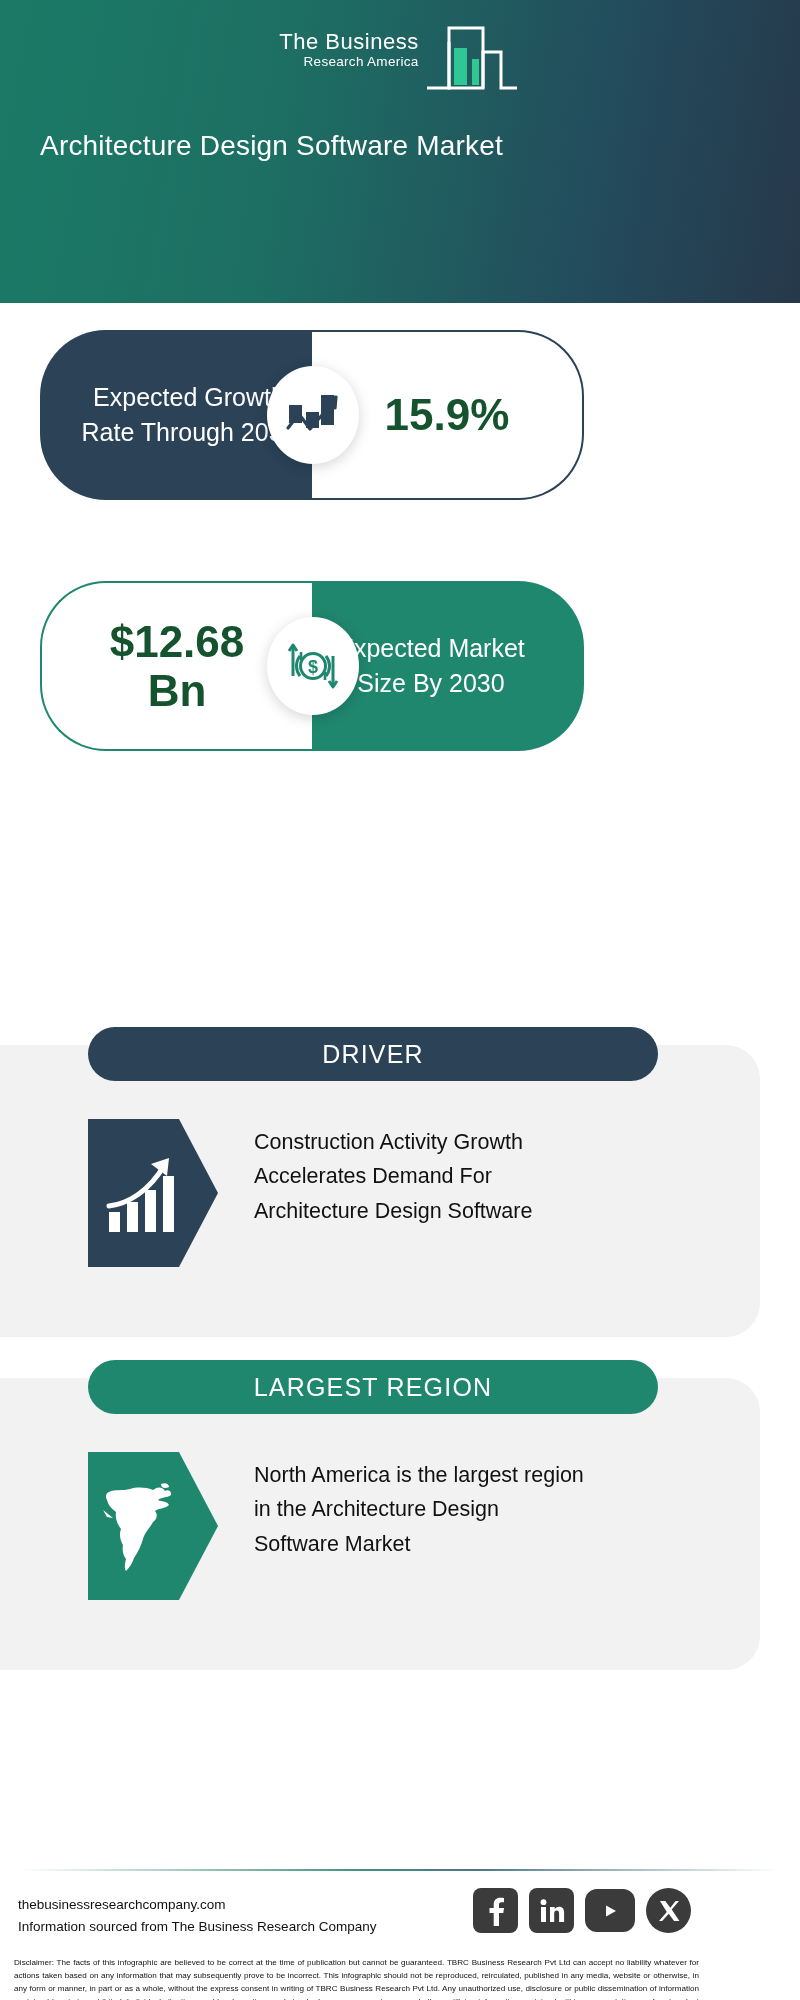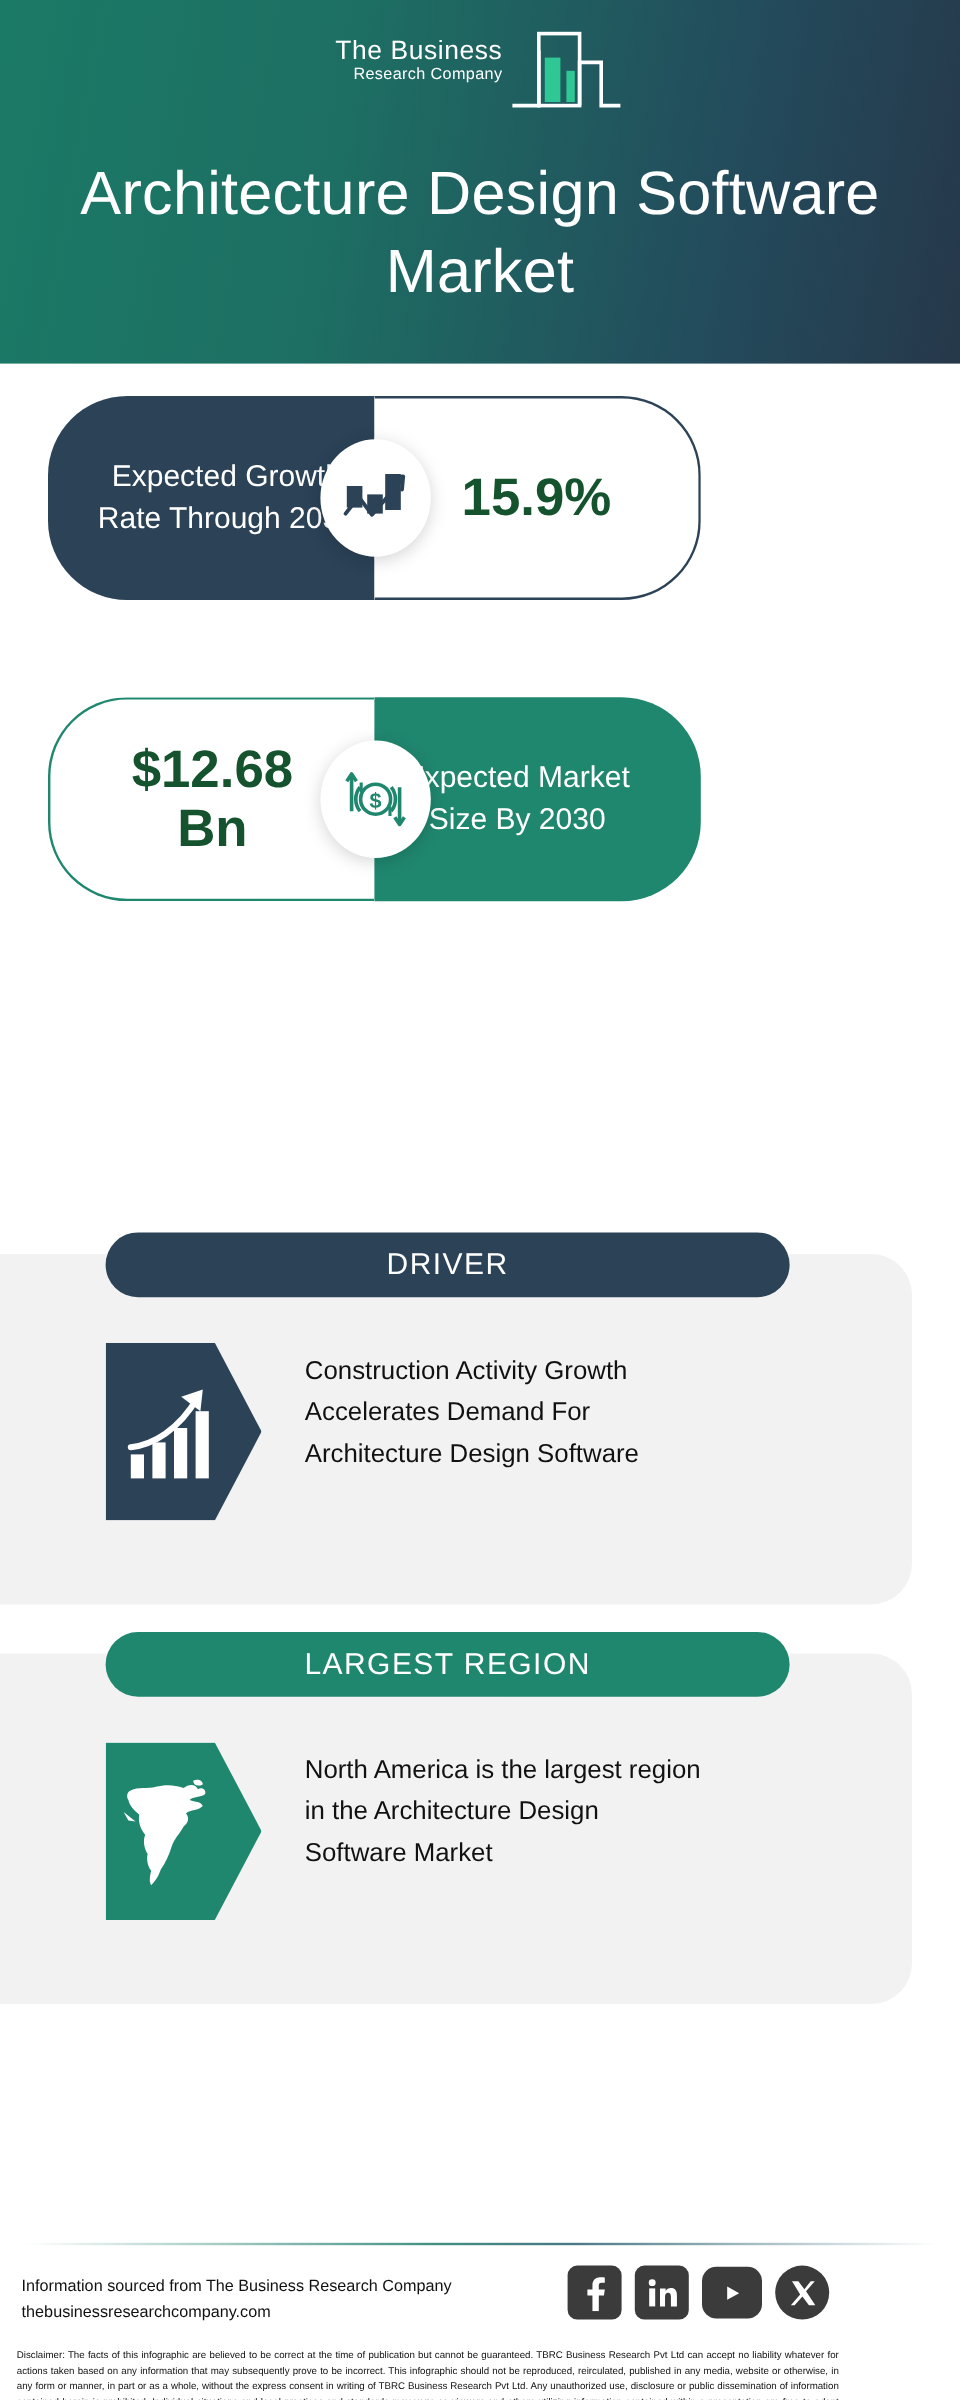--- a/index.html
+++ b/index.html
@@ -26,22 +26,22 @@
     font-weight:400;
   }
   .logo-l2 {
     font-size:13.5px; color:#ffffff; letter-spacing:.3px; line-height:1.3;
     font-weight:400;
   }
   .logo-mark { position:relative; width:98px; height:68px; margin-left:4px; }
 
   .title {
     position:absolute; left:40px; right:40px; top:128px;
-    text-align:center; color:#ffffff;
-    font-size:51px; line-height:1.28; font-weight:400;
+    color:#ffffff;
+    font-size:28px; line-height:1.28; font-weight:400;
     letter-spacing:.2px;
   }
 
   
   .stat { position:absolute; left:40px; width:545px; height:170px; }
   .stat-growth { top:330px; }
   .stat-size   { top:545px;margin-top:36px; }
 
   .half { position:absolute; top:0; height:170px; width:272px; }
   .half.left  { left:0; }
@@ -153,21 +153,21 @@
 </style>
 </head>
 <body>
 
 <div class="page">
 
   <div class="header">
     <div class="logo-wrap">
       <div class="logo-text">
         <div class="logo-l1">The Business</div>
-        <div class="logo-l2">Research Company</div>
+        <div class="logo-l2">Research America</div>
       </div>
       <div class="logo-mark">
         <svg width="98" height="68" viewBox="0 0 98 68">
           <polyline points="4,64 4,64" fill="none"></polyline>
           <path d="M4 64 L26 64 L26 18 L26 18" fill="none" stroke="#ffffff" stroke-width="3"></path>
           <rect x="26" y="4" width="34" height="60" fill="none" stroke="#ffffff" stroke-width="3"></rect>
           <rect x="31" y="24" width="13" height="37" fill="#2fc894"></rect>
           <rect x="49" y="35" width="7" height="26" fill="#2fc894"></rect>
           <path d="M60 64 L60 28 L78 28 L78 64 L94 64" fill="none" stroke="#ffffff" stroke-width="3"></path>
         </svg>
@@ -252,22 +252,22 @@
           <path d="M46 16 L64 10 L62 28" fill="#ffffff"></path>
         </svg>
       </div>
       <div class="panel-text">Construction Activity Growth Accelerates Demand For Architecture Design Software</div>
     </div>
   </div>
 
   <div class="divider"></div>
 
   <div class="source">
+    <div>thebusinessresearchcompany.com</div>
     <div>Information sourced from The Business Research Company</div>
-    <div>thebusinessresearchcompany.com</div>
   </div>
 
   <div class="socials">
     <div class="soc sq">
       <svg width="22" height="30" viewBox="0 0 22 30">
           <path fill="#fff" d="M14 30V17h4.3l.7-5H14V8.8c0-1.5.4-2.5 2.5-2.5H19V1.9C18.6 1.8 17 1.7 15.2 1.7c-3.9 0-6.5 2.4-6.5 6.7V12H4.5v5h4.2v13H14z"></path>
         </svg>
     </div>
     <div class="soc sq">
       <svg width="26" height="26" viewBox="0 0 26 26">

